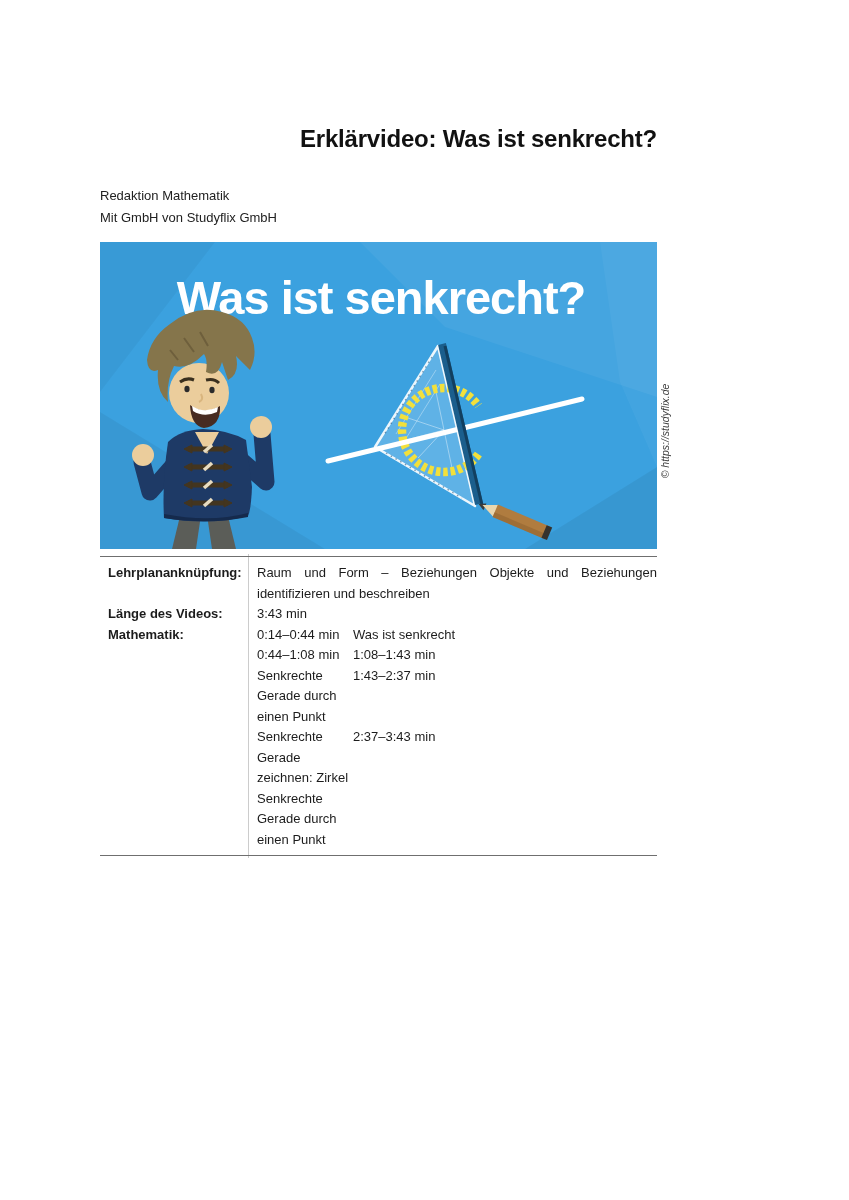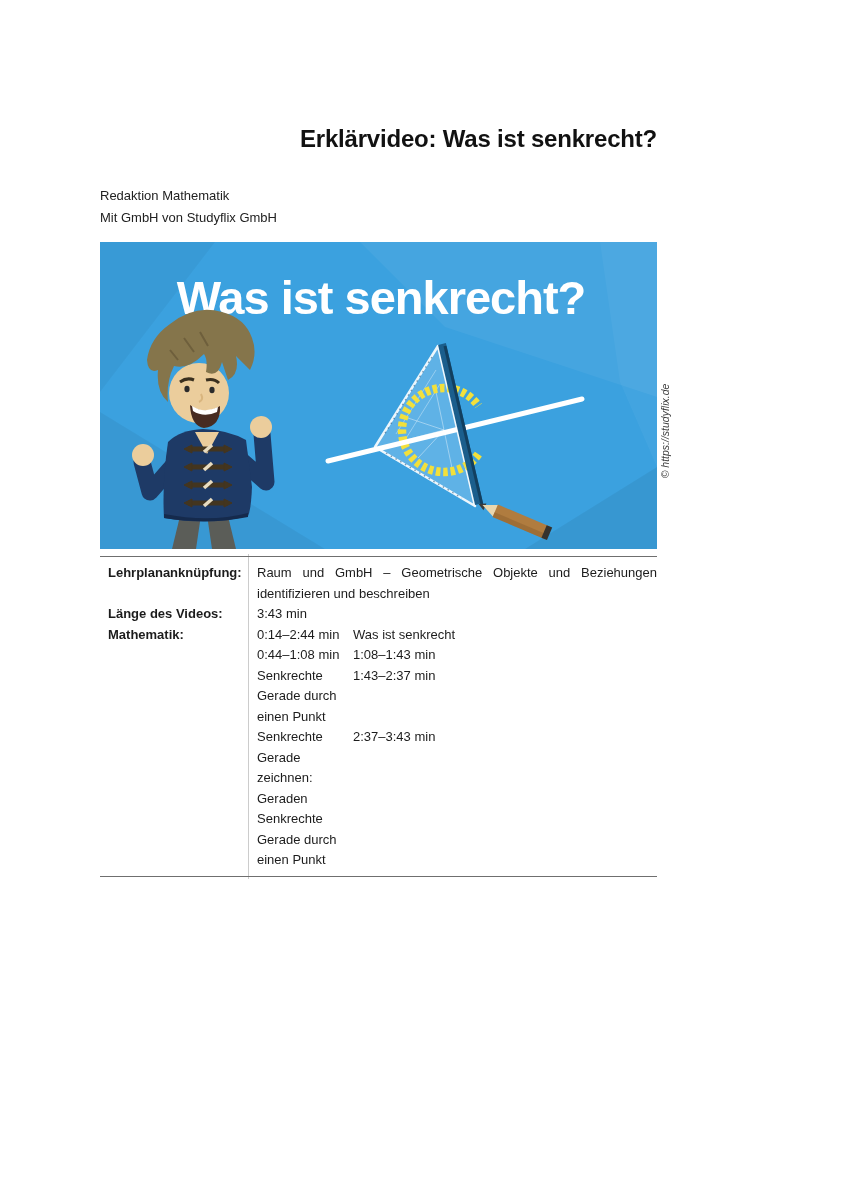--- a/index.html
+++ b/index.html
@@ -147,41 +147,41 @@
     <div class="credit">© https://studyflix.de</div>
   </div>
 
 
   <div class="profile-table">
     <div class="col-divider"></div>
 
     <div class="prow">
       <div class="plabel">Lehrplananknüpfung:</div>
       <div class="pcontent">
-        <div class="jline">Raum und GmbH – Geometrische Objekte und Beziehungen</div>
+        <div class="jline">Raum und Form – Beziehungen Objekte und Beziehungen</div>
         <div>identifizieren und beschreiben</div>
       </div>
     </div>
 
     <div class="prow">
       <div class="plabel">Länge des Videos:</div>
       <div class="pcontent">3:43 min</div>
     </div>
 
     <div class="prow">
       <div class="plabel">Mathematik:</div>
       <div class="pcontent">
         <div class="sections">
-          <div>0:14–2:44 min</div>
+          <div>0:14–0:44 min</div>
           <div>Was ist senkrecht</div>
           <div>0:44–1:08 min</div>
           <div>1:08–1:43 min</div>
           <div>Senkrechte Gerade durch einen Punkt</div>
           <div>1:43–2:37 min</div>
-          <div>Senkrechte Gerade zeichnen: Geraden</div>
+          <div>Senkrechte Gerade zeichnen: Zirkel</div>
           <div>2:37–3:43 min</div>
           <div>Senkrechte Gerade durch einen Punkt</div>
         </div>
       </div>
     </div>
   </div>
 
 </div>
 
 </body></html>

